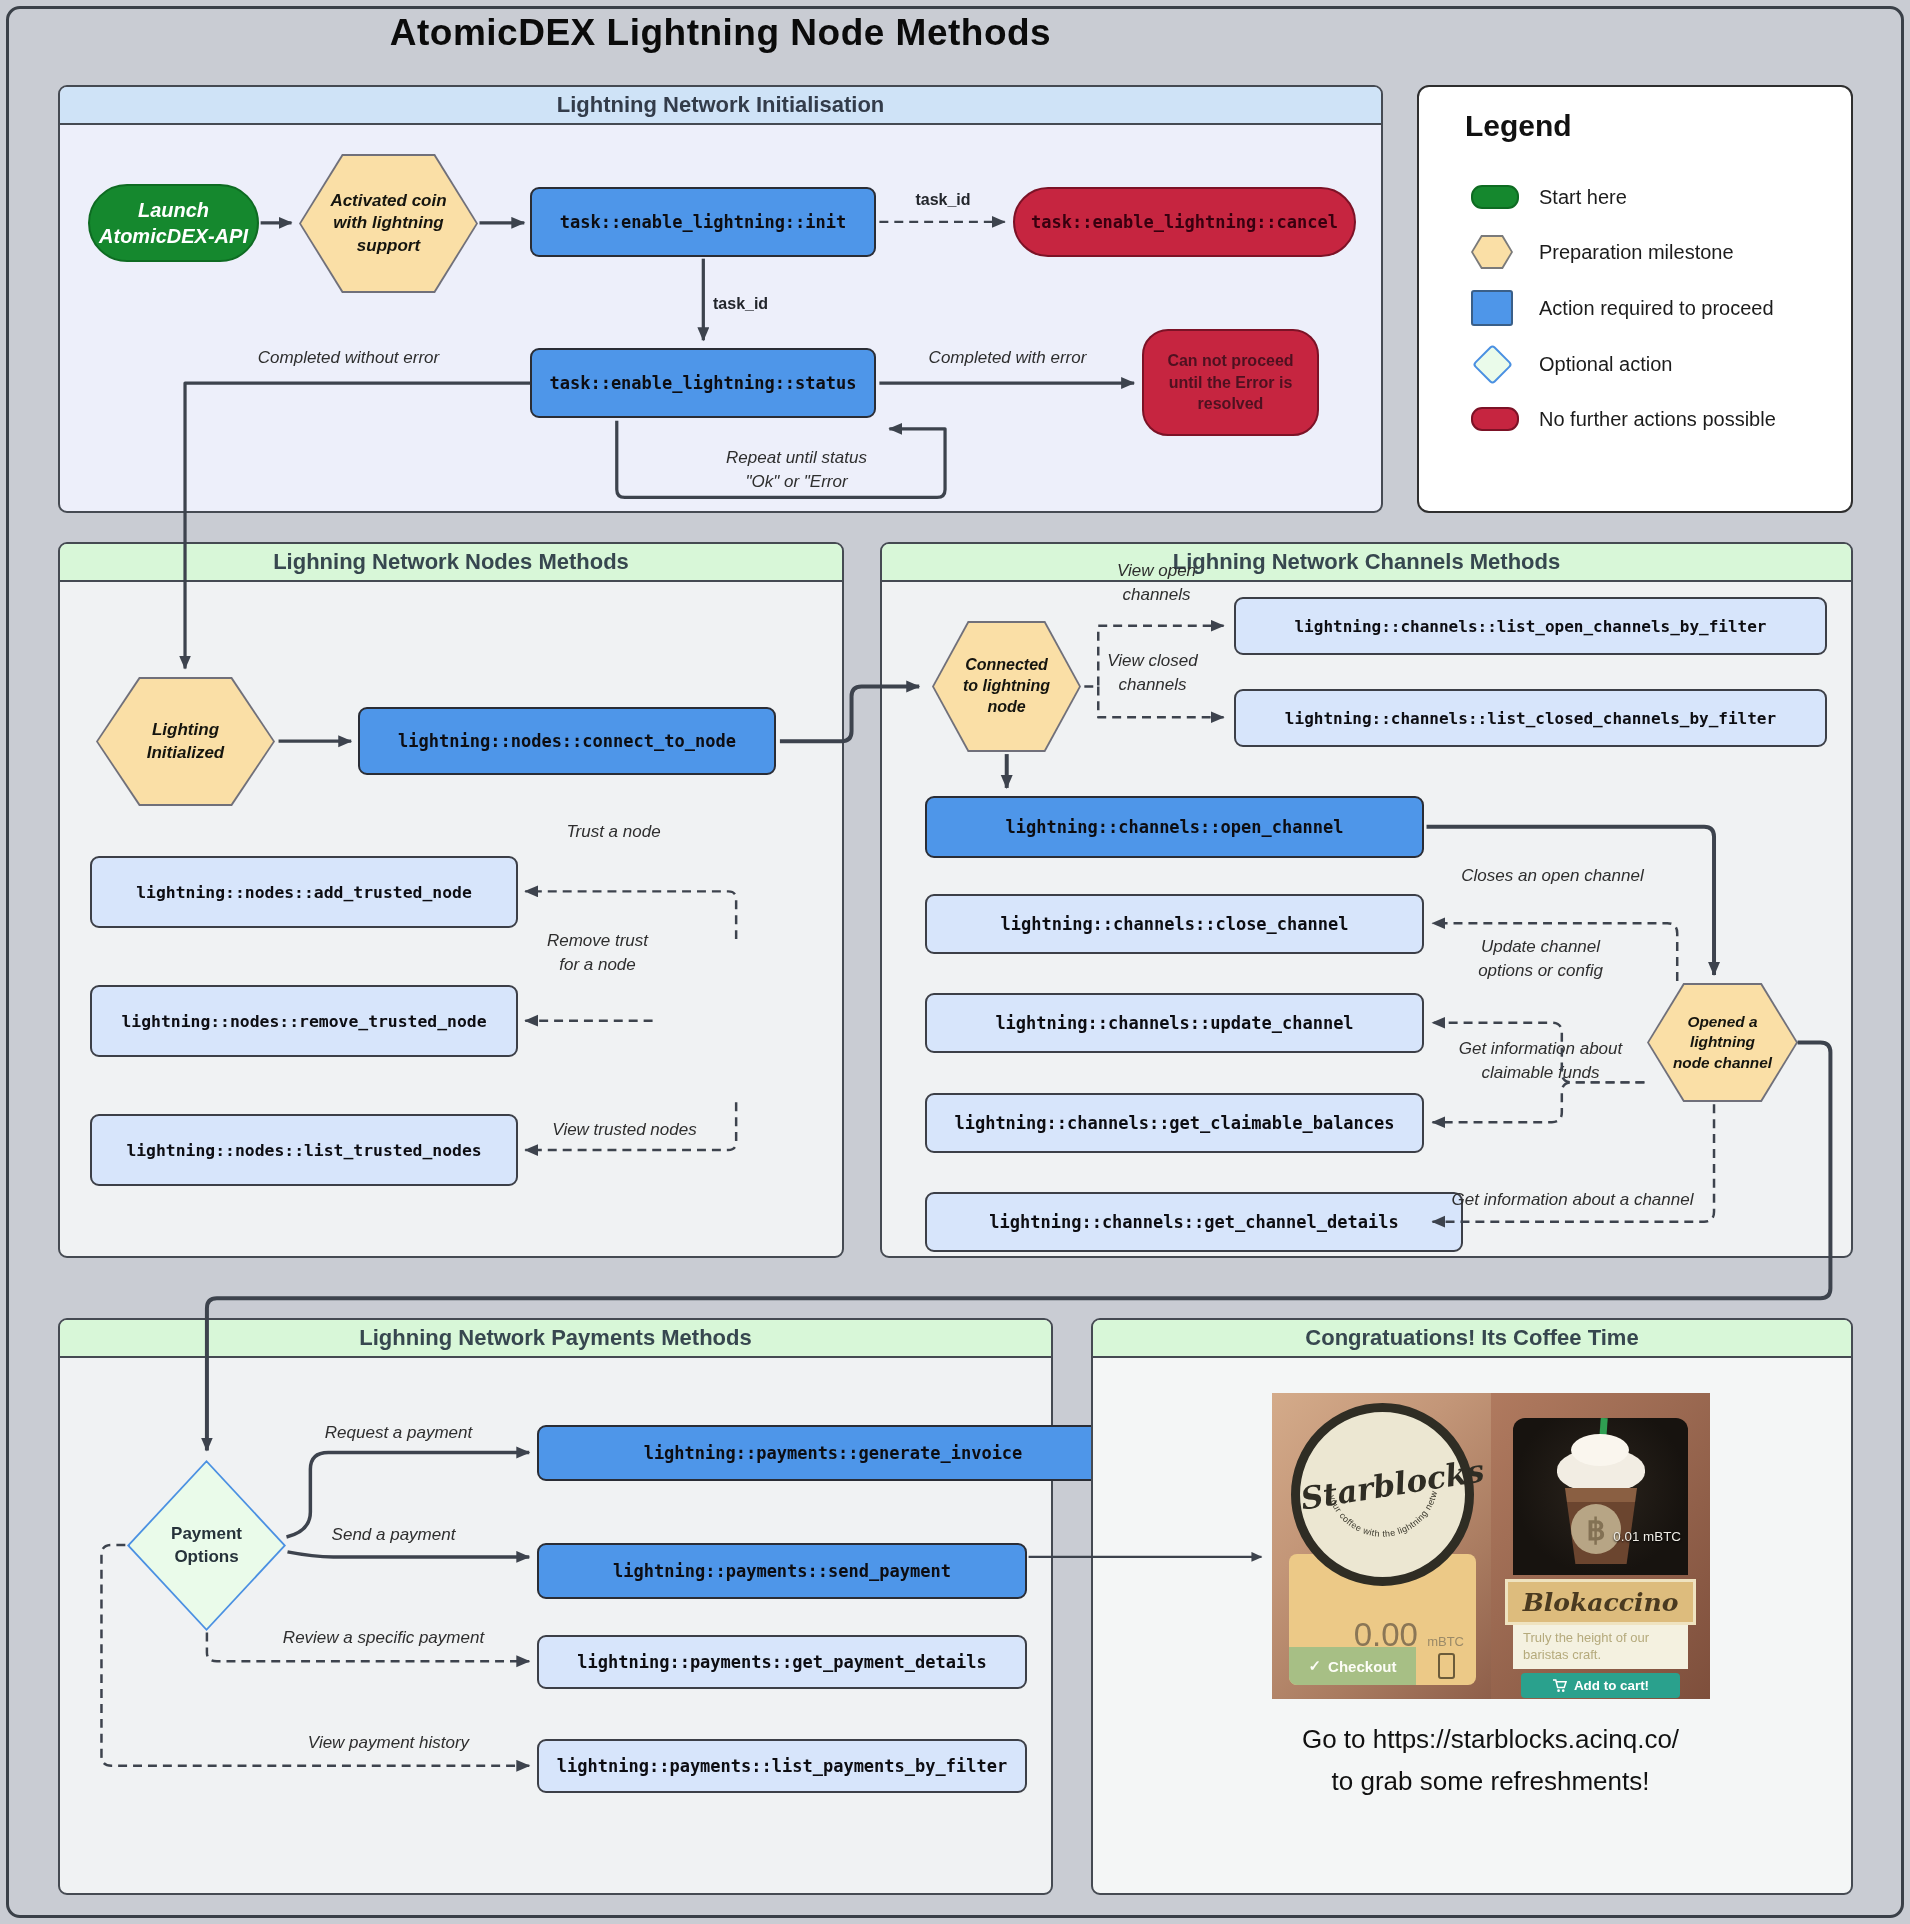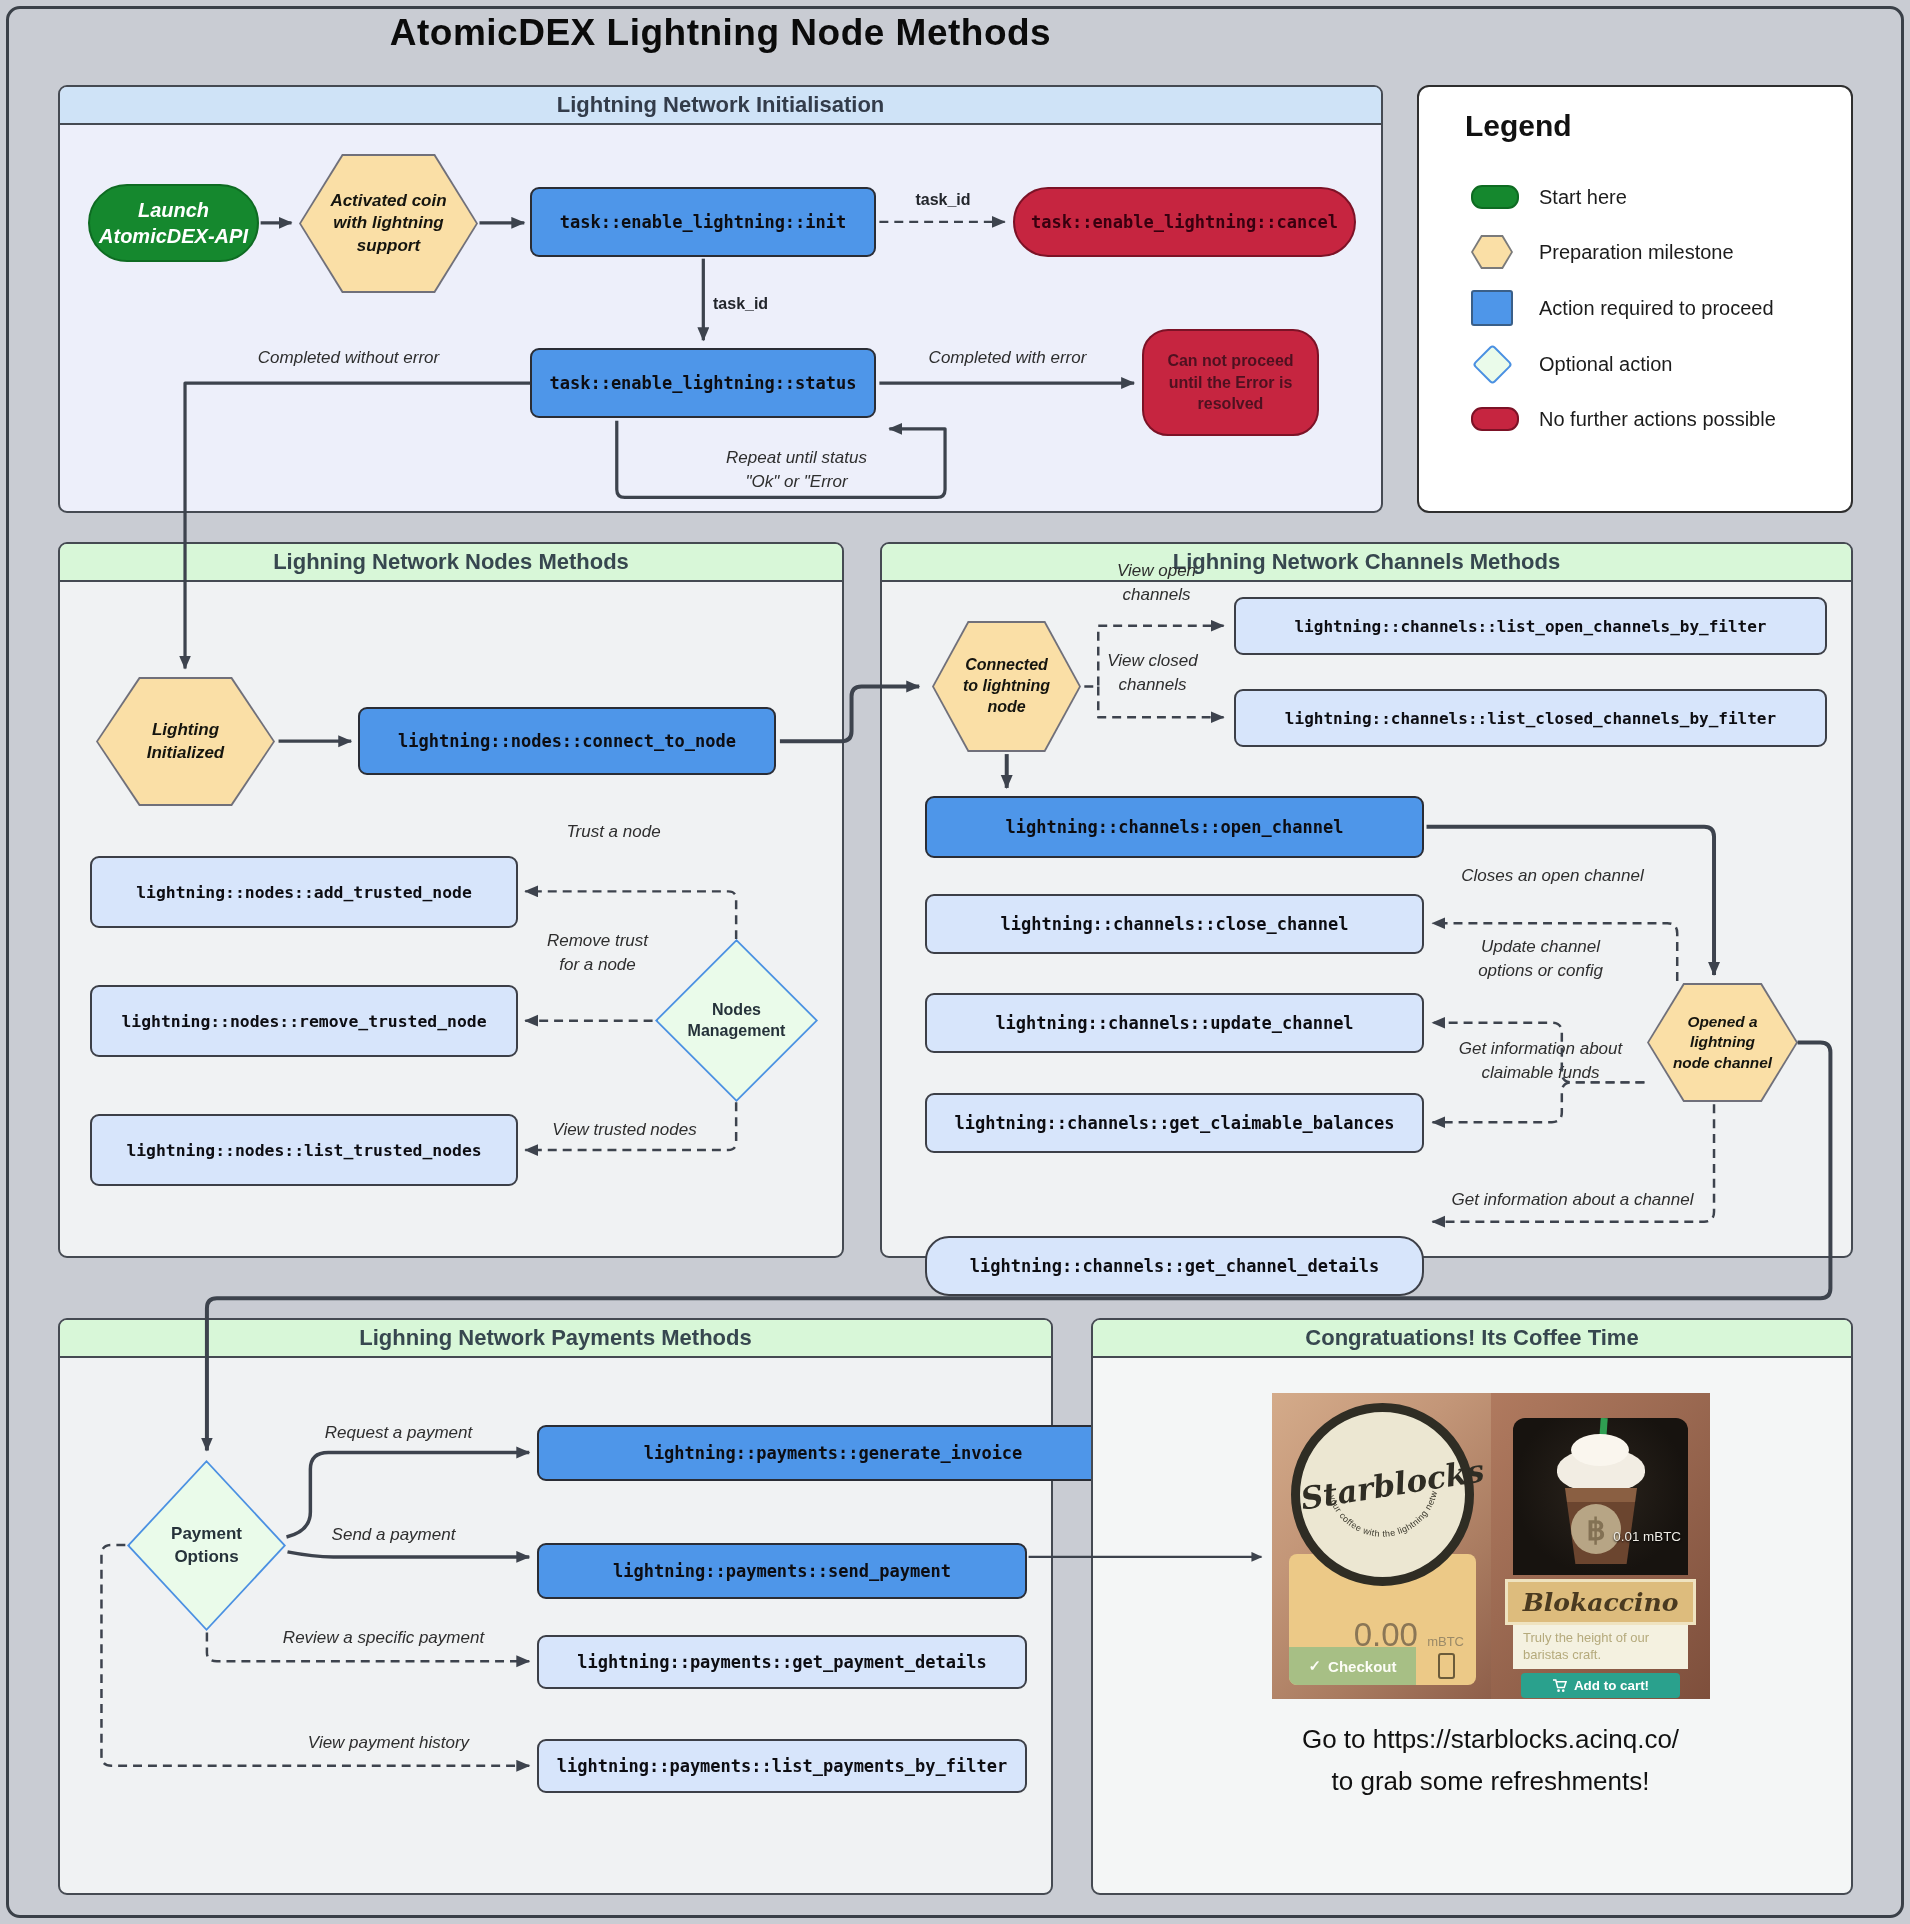--- a/index.html
+++ b/index.html
@@ -167,26 +167,20 @@
     <div class="outer"></div>
     <div class="inner"></div>
     <div class="shapetext">Lighting
 Initialized</div>
   </div>
   <div class="box dark" style="left:358px;top:707px;width:418px;height:68px;">lightning::nodes::connect_to_node</div>
   <div class="box light" style="left:90px;top:856px;width:428px;height:72px;font-size:16.4px;">lightning::nodes::add_trusted_node</div>
   <div class="box light" style="left:90px;top:985px;width:428px;height:72px;font-size:16.4px;">lightning::nodes::remove_trusted_node</div>
   <div class="box light" style="left:90px;top:1114px;width:428px;height:72px;font-size:16.4px;">lightning::nodes::list_trusted_nodes</div>
 
-  <div class="diawrap" style="left:655px;top:939px;width:163px;height:163px;">
-    <div class="outer"></div>
-    <div class="inner"></div>
-    <div class="shapetext diatext" style="font-size:16px;">Nodes
-Management</div>
-  </div>
 
   <div class="elabel" style="left:514px;top:820px;width:199px;">Trust a node</div>
   <div class="elabel" style="left:498px;top:929px;width:199px;">Remove trust
 for a node</div>
   <div class="elabel" style="left:525px;top:1118px;width:199px;">View trusted nodes</div>
 
   <div class="sec bg-gray" style="left:880px;top:542px;width:973px;height:716px;">
     <div class="sec-h h-green">Lighning Network Channels Methods</div>
   </div>
 
@@ -202,21 +196,21 @@
 channels</div>
   <div class="elabel" style="left:1073px;top:649px;width:159px;">View closed
 channels</div>
 
   <div class="box light" style="left:1234px;top:597px;width:593px;height:58px;font-size:16px;">lightning::channels::list_open_channels_by_filter</div>
   <div class="box light" style="left:1234px;top:689px;width:593px;height:58px;font-size:16px;">lightning::channels::list_closed_channels_by_filter</div>
   <div class="box dark" style="left:925px;top:796px;width:499px;height:62px;">lightning::channels::open_channel</div>
   <div class="box light" style="left:925px;top:894px;width:499px;height:60px;">lightning::channels::close_channel</div>
   <div class="box light" style="left:925px;top:993px;width:499px;height:60px;">lightning::channels::update_channel</div>
   <div class="box light" style="left:925px;top:1093px;width:499px;height:60px;">lightning::channels::get_claimable_balances</div>
-  <div class="box light" style="left:925px;top:1236px;width:499px;height:60px;border-radius:24px;">lightning::channels::get_channel_details</div>
+  <div class="box light" style="left:925px;top:1192px;width:538px;height:60px;">lightning::channels::get_channel_details</div>
 
   <div class="hexwrap" style="left:1647px;top:983px;width:151px;height:119px;">
     <div class="outer"></div>
     <div class="inner"></div>
     <div class="shapetext" style="font-size:15.4px;">Opened a
 lightning
 node channel</div>
   </div>
 
   <div class="elabel" style="left:1428px;top:864px;width:249px;">Closes an open channel</div>

